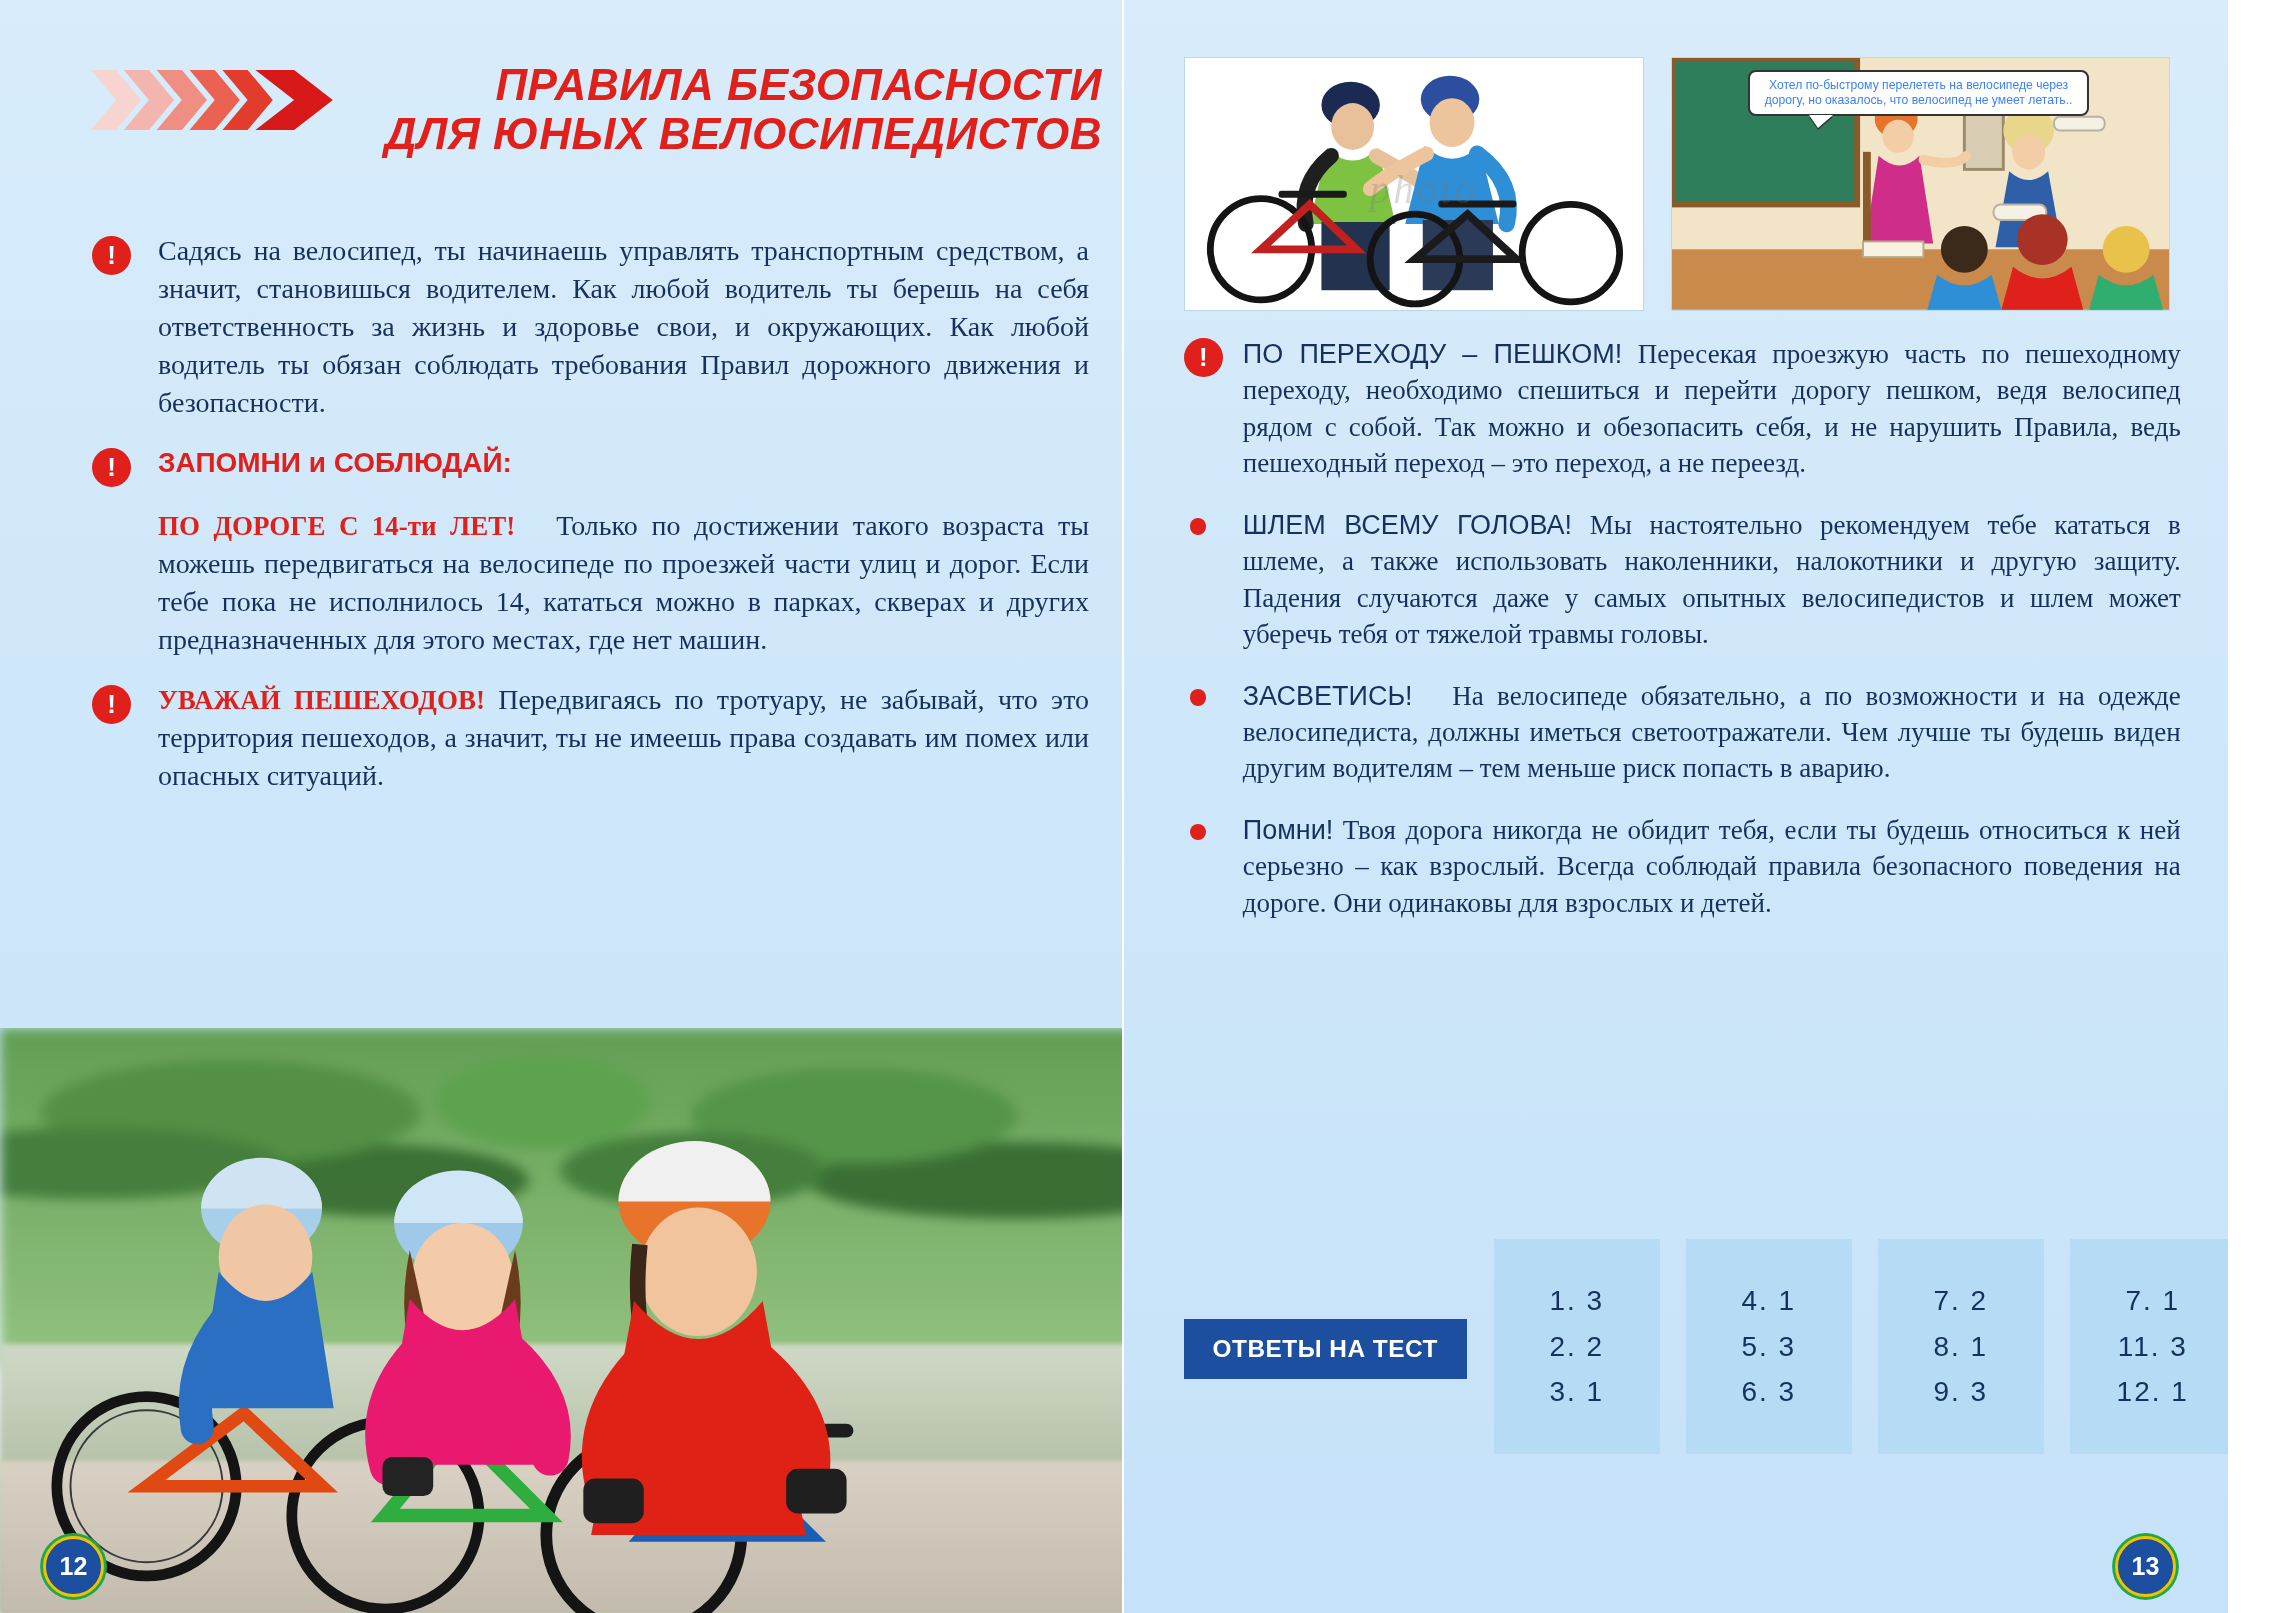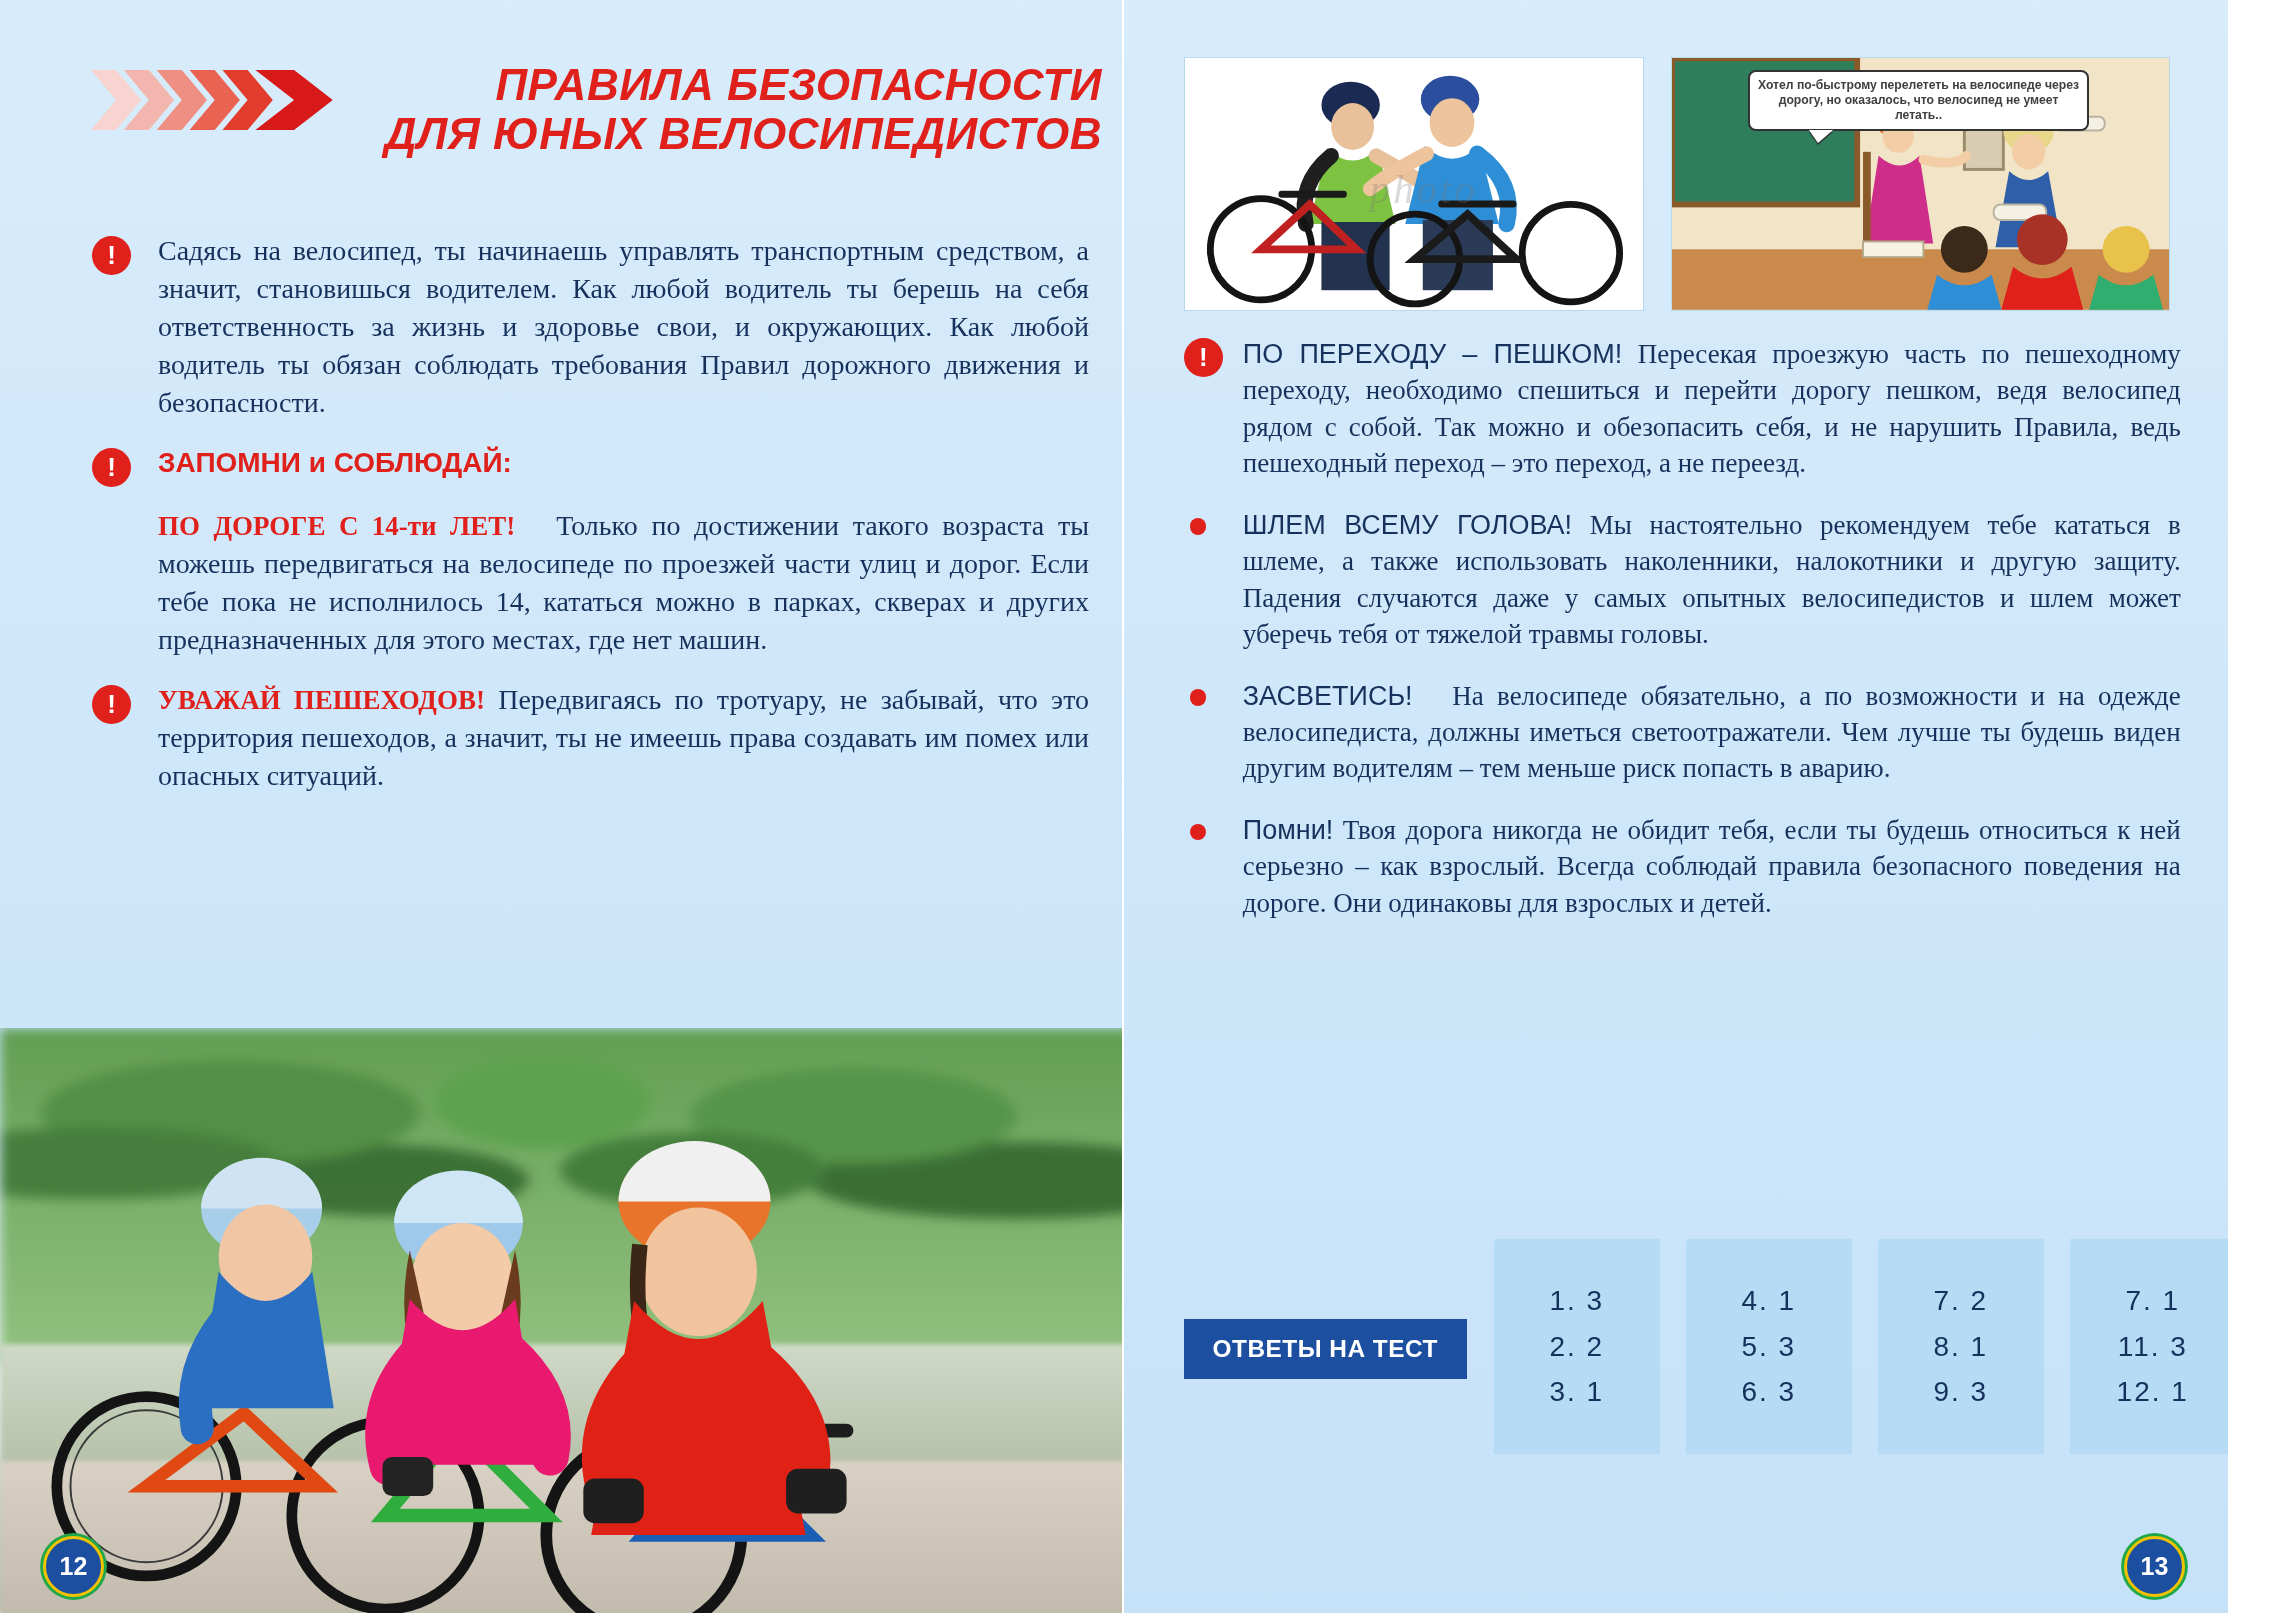--- a/index.html
+++ b/index.html
@@ -79,41 +79,41 @@
     width:55px;height:55px;border-radius:50%;
     background:#1c4fa0;color:#fff;
     font-family:"Liberation Sans", sans-serif;
     font-weight:bold;font-size:25px;
     line-height:55px;text-align:center;
     border:3.9px solid #f2c200;
     box-shadow:0 0 0 2.9px #1fa84a;
     z-index:40;
   }
   .pagenum-left{left:43px;}
-  .pagenum-right{right:43px;background:#1c4fa0;}
+  .pagenum-right{right:52px;background:#1c4fa0;}
 
   
   .top-images{
     position:absolute;left:60px;top:57px;
     display:flex;gap:27px;
   }
   .img-boys{
     width:458px;height:252px;background:#ffffff;border:1px solid #b9d9ef;
     position:relative;overflow:hidden;
   }
   .img-comic{
     width:497px;height:252px;background:#f4e7cd;border:1px solid #b9d9ef;
     position:relative;overflow:hidden;
   }
   .comic-bubble{
     position:absolute;left:76px;top:11.7px;width:322px;
     background:#ffffff;border:2px solid #333;border-radius:7.8px;
     font-family:"Liberation Sans", sans-serif;
     font-size:12.2px;line-height:1.25;text-align:center;
-    color:#404040;padding:5.9px 7.8px;z-index:5;font-weight:bold;
+    color:#3b82f6;padding:5.9px 7.8px;z-index:5;
   }
   .comic-bubble:after{
     content:"";position:absolute;left:59px;bottom:-13.7px;
     border-left:9.8px solid transparent;border-right:15.6px solid transparent;
     border-top:13.7px solid #ffffff;
     filter:drop-shadow(0 2px 0 #333);
   }
   .rbody{
     position:absolute;left:60px;top:336px;width:997px;
   }

